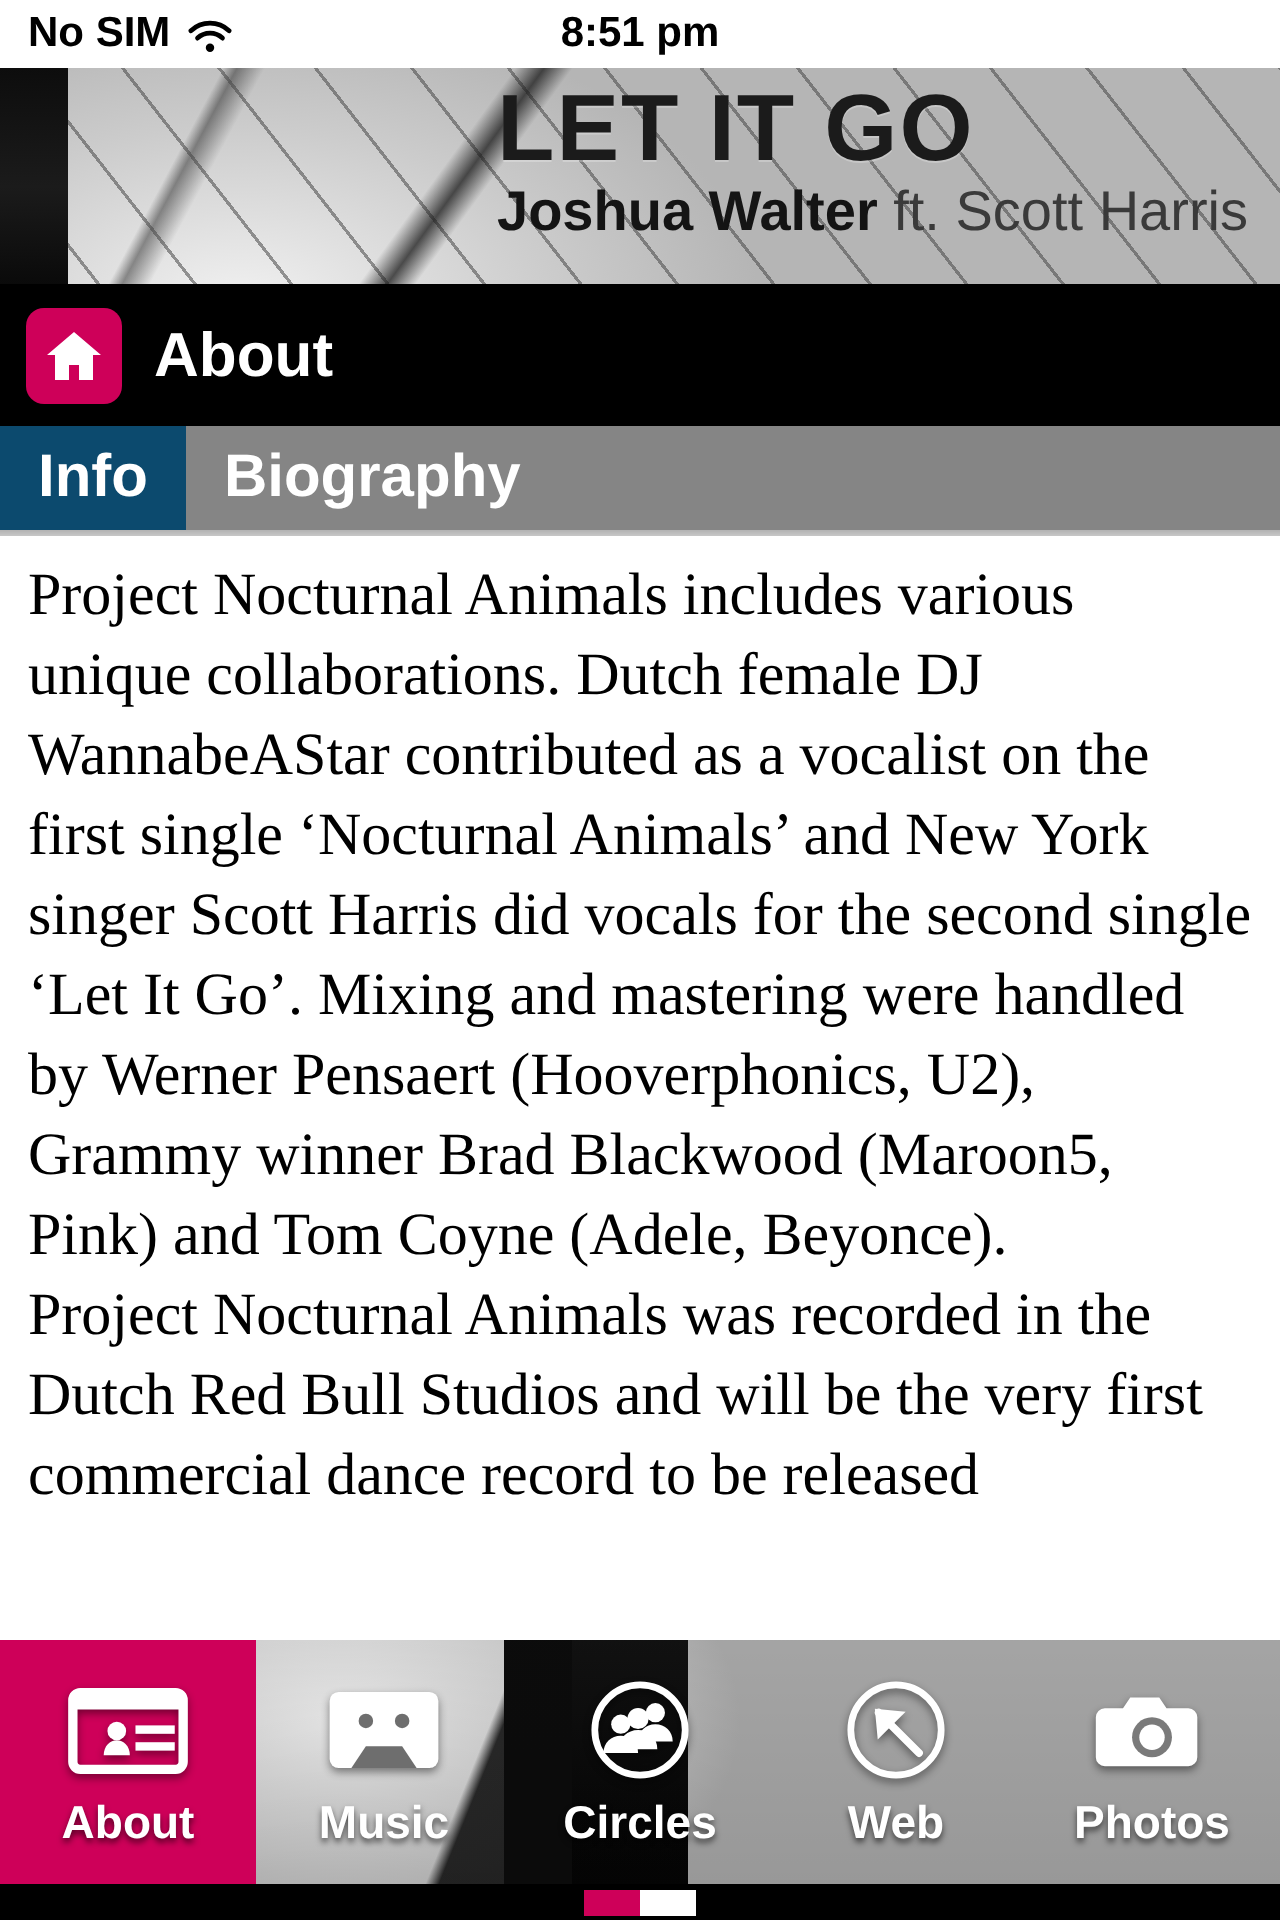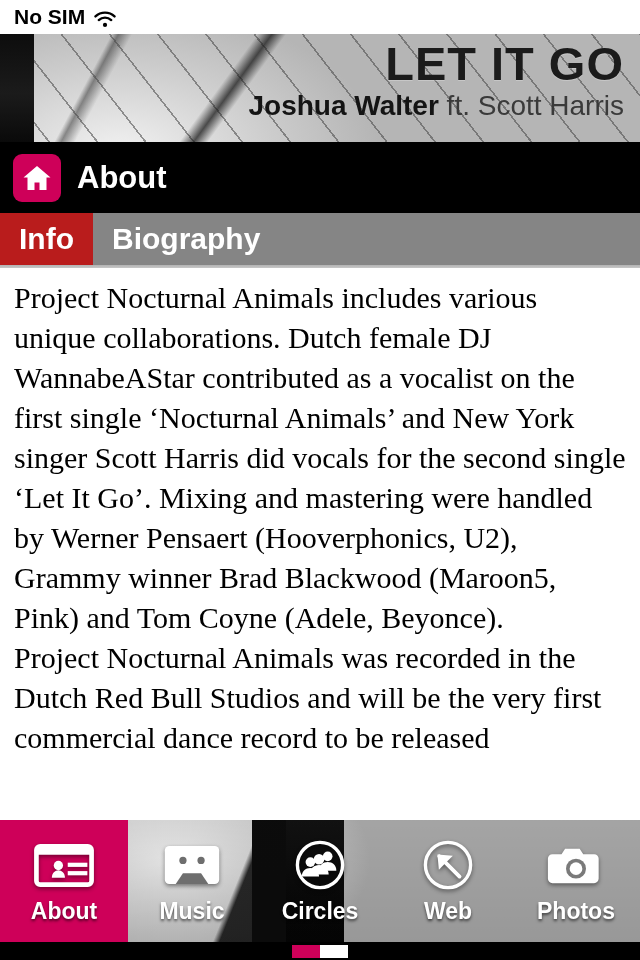--- a/index.html
+++ b/index.html
@@ -49,21 +49,21 @@
   }
   .banner-darkstrip{
     position:absolute; left:0; top:0; width:34px; height:108px;
     background:linear-gradient(180deg,#0d0d0d,#1b1b1b 55%,#0a0a0a);
   }
   .banner-crease{
     position:absolute; left:150px; top:-30px; width:170px; height:170px;
     background:linear-gradient(120deg, rgba(0,0,0,0) 44%, rgba(25,25,25,0.75) 49%, rgba(0,0,0,0) 54%);
     transform:rotate(6deg);
   }
-  .banner-text{ position:absolute; right:16px; top:6px; text-align:right; }
+  .banner-text{ position:absolute; right:16px; top:6px; }
   .banner-title{
     font-size:47px; font-weight:bold; color:#1b1b1b; letter-spacing:1px;
     line-height:1.02; font-stretch:condensed; text-shadow:0 1px 0 rgba(255,255,255,.25);
   }
   .banner-sub{ font-size:28px; color:#2b2b2b; margin-top:2px; letter-spacing:0px; }
   .banner-sub b{ font-weight:bold; color:#141414; }
   .banner-sub span{ font-weight:normal; color:#3a3a3a; }
 
   
   .navbar{
@@ -79,21 +79,21 @@
 
   
   .tabbar{
     position:absolute; top:213px; left:0; width:640px; height:52px;
     background:#858585; display:flex; align-items:stretch;
   }
   .tab{
     display:flex; align-items:center; justify-content:center;
     color:#fff; font-size:30px; font-weight:bold; padding:0 19px;
   }
-  .tab.active{ background:#b91c1c;text-align:center; }
+  .tab.active{ background:#0c4a6e;text-align:center; }
   .tab-shadow{
     position:absolute; top:265px; left:0; width:640px; height:11px;
     background:linear-gradient(180deg, rgba(0,0,0,0.30), rgba(0,0,0,0));
     pointer-events:none;
   }
 
   
   .content{
     position:absolute; top:268px; left:0; width:640px; height:688px;
     background:#fff; overflow:hidden; padding:10px 14px 0 14px;
@@ -150,20 +150,21 @@
   <div class="sb-left">
     <span>No SIM</span>
     <span class="wifi">
       <svg viewBox="0 0 24 18" width="22" height="17" aria-hidden="true">
         <path d="M12 17.2a2.3 2.3 0 100-4.6 2.3 2.3 0 000 4.6z" fill="#000"></path>
         <path d="M5.2 9.6a10 10 0 0113.6 0" stroke="#000" stroke-width="2.6" fill="none" stroke-linecap="round"></path>
         <path d="M1.6 5.6a15.2 15.2 0 0120.8 0" stroke="#000" stroke-width="2.6" fill="none" stroke-linecap="round"></path>
       </svg>
     </span>
   </div>
+  <div class="sb-center">8:51 pm</div>
 </div>
 
 <div class="banner">
   <div class="banner-photo"></div>
   <div class="banner-crease"></div>
   <div class="banner-darkstrip"></div>
   <div class="banner-text">
     <div class="banner-title">LET IT GO</div>
     <div class="banner-sub">
       <b>Joshua Walter</b><span> ft. Scott Harris</span>

